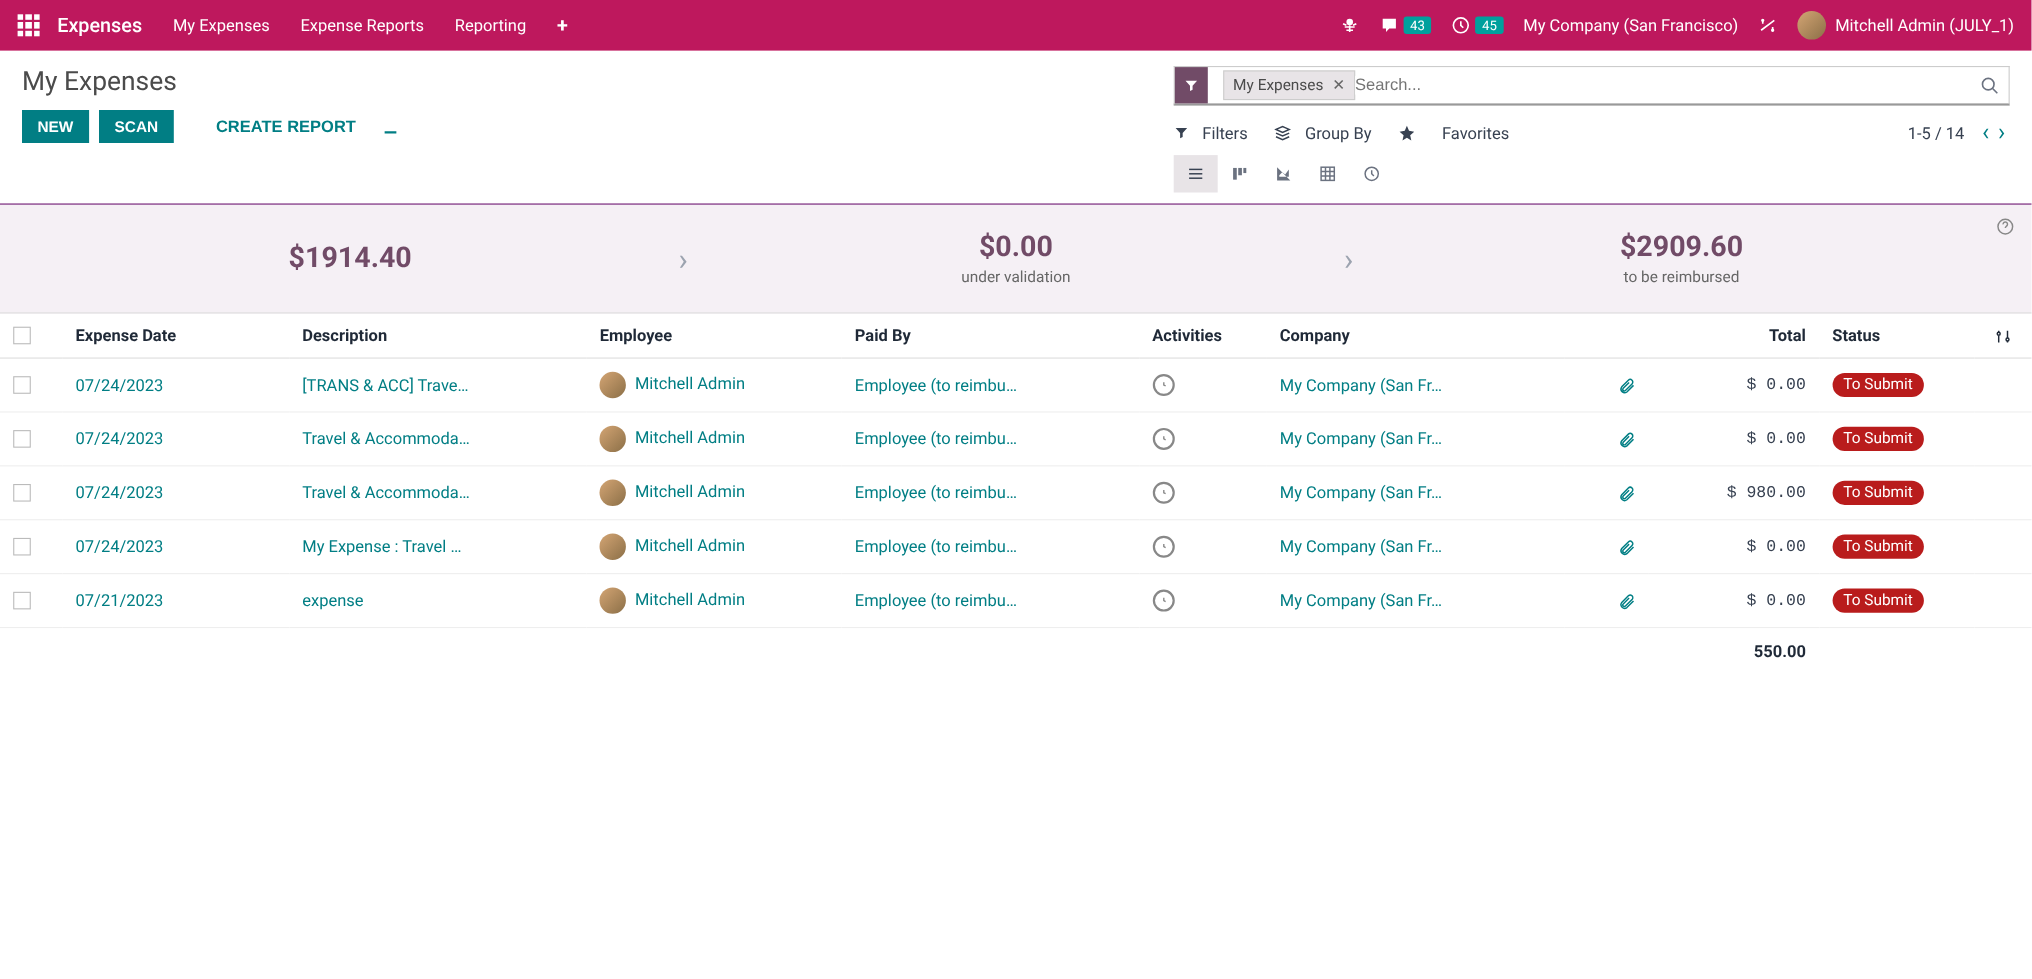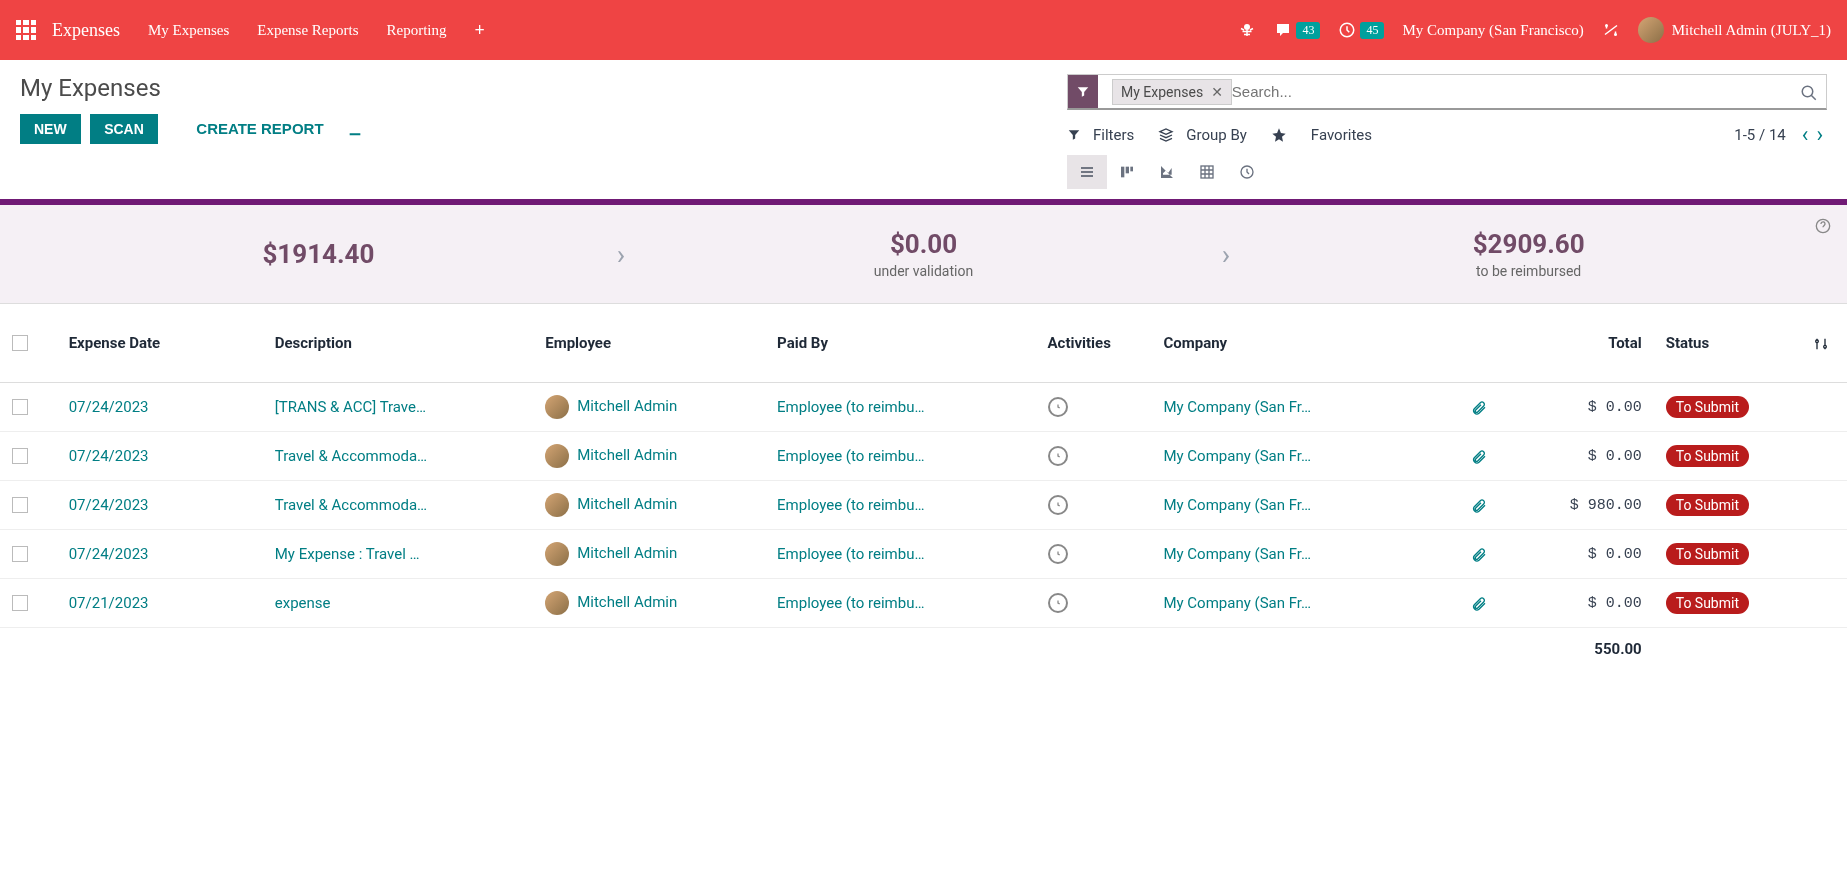--- a/index.html
+++ b/index.html
@@ -1,17 +1,17 @@
 <!DOCTYPE html>
 <html><head>
 <meta charset="utf-8">
 <style>
 * { box-sizing: border-box; margin: 0; padding: 0; }
 body { font-family: -apple-system, BlinkMacSystemFont, "Segoe UI", Roboto, sans-serif; font-size: 14px; color: #374151; background: #fff; }
-.topnav { background: #ef4444; height: 60px; display: flex; align-items: center; padding: 0 16px; color: #fff; font-family: Liberation Serif, serif; }
+.topnav { background: #be185d; height: 46px; display: flex; align-items: center; padding: 0 16px; color: #fff; }
 .topnav .apps-icon { width: 20px; height: 20px; display: grid; grid-template-columns: repeat(3,1fr); grid-template-rows: repeat(3,1fr); gap: 2px; margin-right: 16px; cursor: pointer; }
 .topnav .apps-icon span { background: #fff; }
 .topnav .brand { font-size: 18px; font-weight: 500; margin-right: 28px; }
 .topnav .nav-item { font-size: 15px; margin-right: 28px; cursor: pointer; }
 .topnav .plus { font-size: 18px; font-weight: bold; cursor: pointer; }
 .topnav .spacer { flex: 1; }
 .topnav .right-item { display: flex; align-items: center; margin-left: 18px; cursor: pointer; font-size: 15px; }
 .badge { background: #00a09d; color: #fff; font-size: 12px; padding: 1px 6px; border-radius: 3px; margin-left: 4px; }
 .avatar { width: 26px; height: 26px; border-radius: 50%; background: linear-gradient(135deg,#d4a574,#8b6f47); margin-right: 8px; display: inline-block; }
 .avatar-sm { width: 24px; height: 24px; border-radius: 50%; background: linear-gradient(135deg,#d4a574,#8b6f47); margin-right: 8px; display: inline-block; vertical-align: middle; }
@@ -35,29 +35,29 @@
 .filter-btn { display: flex; align-items: center; margin-right: 24px; cursor: pointer; font-size: 15px; color: #374151; }
 .filter-btn svg, .filter-btn .ic { margin-right: 6px; }
 .pager { margin-left: auto; font-size: 15px; display: flex; align-items: center; }
 .pager-arrows { margin-left: 12px; display: flex; }
 .pager-arrows span { color: #017e84; font-size: 22px; cursor: pointer; padding: 0 4px; }
 
 .view-row { display: flex; margin-top: 8px; }
 .view-btn { width: 40px; height: 34px; display: flex; align-items: center; justify-content: center; cursor: pointer; color: #6b7280; }
 .view-btn.active { background: #e8e4e7; color: #374151; }
 
-.dashboard { background: #f5f0f5; border-top: 6px solid #701a75; border-bottom: 1px solid #ddd; display: flex; align-items: center; padding: 24px 40px; position: relative; }
+.dashboard { background: #f5f0f5; border-top: 1px solid #701a75; border-bottom: 1px solid #ddd; display: flex; align-items: center; padding: 24px 40px; position: relative; }
 .dash-seg { flex: 1; text-align: center; }
 .dash-amount { font-size: 26px; font-weight: 700; color: #714b67; }
 .dash-label { color: #666; margin-top: 4px; }
 .dash-chevron { font-size: 28px; color: #9ca3af; padding: 0 20px; }
 .dash-help { position: absolute; top: 12px; right: 16px; color: #888; cursor: pointer; }
 
 table { width: 100%; border-collapse: collapse; }
-th { text-align: left; padding: 30px 12px; font-weight: 700; font-size: 15px; color: #1f2937; border-bottom: 1px solid #ddd; }
+th { text-align: left; padding: 11px 12px; font-weight: 700; font-size: 15px; color: #1f2937; border-bottom: 1px solid #ddd; }
 th.right { text-align: right; }
 td { padding: 12px 12px; border-bottom: 1px solid #eee; font-size: 15px; color: #017e84; white-space: nowrap; overflow: hidden; text-overflow: ellipsis; max-width: 0; }
 td.black { color: #374151; font-family: Liberation Mono, monospace; }
 .chk { width: 16px; height: 16px; border: 1px solid #bbb; cursor: pointer; }
 .status-pill { background: #b91c1c; color: #fff; padding: 3px 10px; border-radius: 12px; font-size: 14px; display: inline-block; }
 .clip-icon { color: #017e84; cursor: pointer; }
 .activity-icon { width: 20px; height: 20px; border: 2px solid #888; border-radius: 50%; display: inline-flex; align-items: center; justify-content: center; color: #888; font-size: 11px; }
 td.right { text-align: right; }
 .total-row td { font-weight: 700; color: #1f2937; border-bottom: none; }
 .settings-col { width: 40px; text-align: center; }

